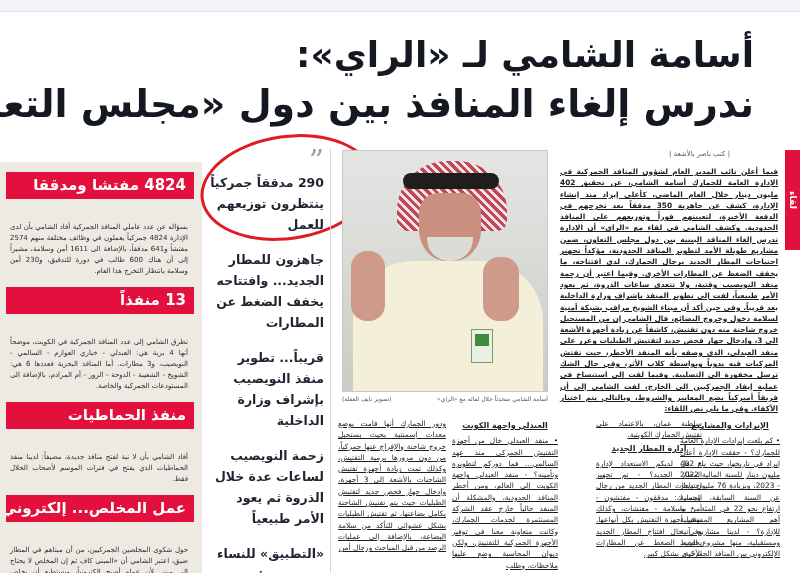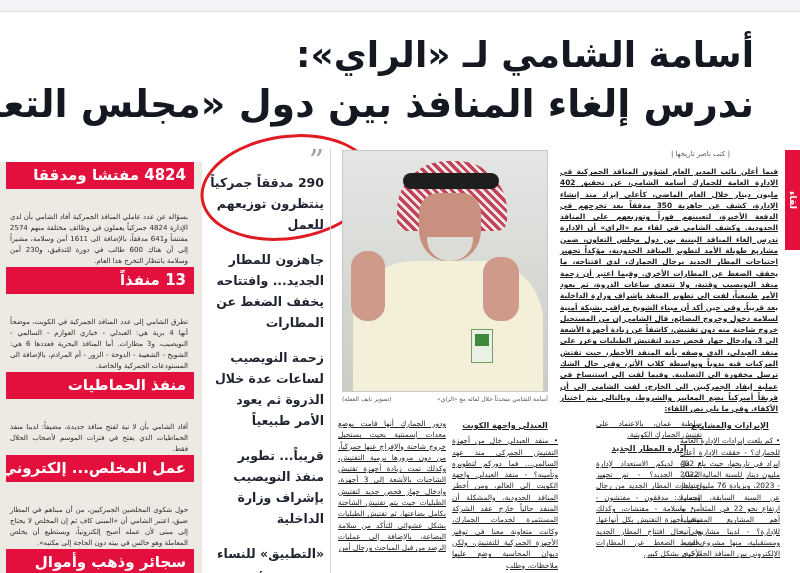--- a/index.html
+++ b/index.html
@@ -8,21 +8,21 @@
 
   .topbar { position: absolute; left: 0; top: 0; width: 800px; height: 12px; background: #f1f3f6; border-bottom: 1px solid #dfe3e8; }
 
   .headline { position: absolute; right: 0; top: 20px; width: 800px; direction: rtl; text-align: right; font-family: "DejaVu Sans", sans-serif; font-weight: 900; color: #141821; }
   .headline .l1 { position: absolute; right: 46px; top: 14px; font-size: 36px; letter-spacing: -1px; white-space: nowrap; }
   .headline .l2 { position: absolute; right: 46px; top: 62px; font-size: 38px; letter-spacing: -1px; white-space: nowrap; }
 
   
   .side { position: absolute; left: 0; top: 162px; width: 202px; height: 420px; background: #eceae2; direction: rtl; }
   .side .box { margin: 0 8px 0 6px; }
-  .side .hbar { background: #e3103d; color: #fff; font-weight: 800; font-size: 15px; text-align: right; padding: 4px 8px 5px; white-space: nowrap; overflow: hidden; }
+  .side .hbar { background: #e3103d; color: #fff; font-weight: 800; font-size: 15px; text-align: right; padding: 4px 8px 5px; margin-top: 10px; white-space: nowrap; overflow: hidden; }
   .side .txt { font-size: 7px; line-height: 11px; color: #2a2a2a; text-align: justify; padding: 23px 6px 0 4px; }
 
   
   .circle { position: absolute; left: 200px; top: 135px; width: 175px; height: 105px; border: 3px solid #e01b22; border-radius: 50%; transform: rotate(-8deg); pointer-events: none; }
 
   
   .quotecol { position: absolute; left: 208px; top: 148px; width: 116px; direction: rtl; text-align: right; }
   .quotemark { font-size: 30px; color: #9aa0a6; font-family: "DejaVu Serif", serif; line-height: 26px; height: 24px; }
   .pull { font-weight: 800; font-size: 12.5px; line-height: 21px; color: #1f2430; margin-bottom: 14px; }
 
@@ -79,22 +79,22 @@
   </div>
   <div class="box">
     <div class="hbar">سجائر وذهب وأموال</div>
   </div>
 </div>
 
 <div class="quotecol">
   <div class="quotemark">”</div>
   <div class="pull">290 مدققاً جمركياً ينتظرون توزيعهم للعمل</div>
   <div class="pull">جاهزون للمطار الجديد... وافتتاحه يخفف الضغط عن المطارات</div>
+  <div class="pull">قريباً... تطوير منفذ النويصيب بإشراف وزارة الداخلية</div>
   <div class="pull">زحمة النويصيب لساعات عدة خلال الذروة ثم يعود الأمر طبيعياً</div>
-  <div class="pull">قريباً... تطوير منفذ النويصيب بإشراف وزارة الداخلية</div>
   <div class="pull">«التطبيق» للنساء ... سبب رئيسي للزحمة</div>
 
 </div>
 <div class="circle"></div>
 <div class="divline"></div>
 
 <div class="photo">
   <div class="body"></div>
   <div class="ghutra"></div>
   <div class="agal"></div>
@@ -102,21 +102,21 @@
   <div class="beard"></div>
   <div class="handl"></div>
   <div class="handr"></div>
   <div class="badge"></div>
 </div>
 <div class="caption">
   <span>أسامة الشامي متحدثاً خلال لقائه مع «الراي»</span>
   <span>(تصوير نايف العقلة)</span>
 </div>
 
-<div class="byline">| كتب ناصر تاريخها |</div>
+<div class="byline">| كتب ناصر بالأشعة |</div>
 <div class="col" style="left:560px; top:166px; width:218px; font-weight:700;">فيما أعلن نائب المدير العام لشؤون المنافذ الجمركية في الإدارة العامة للجمارك أسامة الشامي، عن تحقيق 402 مليون دينار خلال العام الماضي، كأعلى إيراد منذ إنشاء الإدارة، كشف عن جاهزية 350 مدققاً بعد تخرجهم في الدفعة الأخيرة، لتعيينهم فوراً وتوزيعهم على المنافذ الحدودية. وكشف الشامي في لقاء مع «الراي» أن الإدارة تدرس إلغاء المنافذ البينية بين دول مجلس التعاون، ضمن مشاريع طويلة الأمد لتطوير المنافذ الحدودية، مؤكداً تجهيز احتياجات المطار الجديد برجال الجمارك، لدى افتتاحه، ما يخفف الضغط عن المطارات الأخرى. وفيما اعتبر أن زحمة منفذ النويصيب وقتية، ولا تتعدى ساعات الذروة، ثم يعود الأمر طبيعياً، لفت إلى تطوير المنفذ بإشراف وزارة الداخلية بعد قريباً. وفي حين أكد أن ميناء الشويخ مراقب بشبكة أمنية لسلامة دخول وخروج البضائع، قال الشامي إن من المستحيل خروج شاحنة منه دون تفتيش، كاشفاً عن زيادة أجهزة الأشعة الى 3، وإدخال جهاز فحص جديد لتفتيش الطبليات وعزز على منفذ العبدلي، الذي وصفه بأنه المنفذ الأخطر، حيث تفتش المركبات فيه يدوياً وبواسطة كلاب الأثر، وفي حال الشك ترسل مخفورة الى التصليبة. وفيما لفت إلى استنساخ في عملية إيفاد الجمركيين الى الخارج، لفت الشامي إلى أن فريقاً أميركياً يضع المعايير والشروط، وبالتالي يتم اختيار الأكفاء. وفي ما يلي نص اللقاء:</div>
 
 <div class="col" style="left:680px; top:418px; width:100px;">
   <div class="sub">الإيرادات والمشاريع</div>
   <div>• كم بلغت إيرادات الإدارة العامة للجمارك؟ - حققت الإدارة أعلى إيراد في تاريخها، حيث بلغ 402 مليون دينار للسنة المالية 2022 - 2023، وبزيادة 76 مليون دينار عن السنة السابقة، وبنسبة ارتفاع نحو 22 في المئة. • ما أهم المشاريع المستقبلية للإدارة؟ - لدينا مشاريع آنية ومستقبلية، منها مشروع الربط الإلكتروني بين المنافذ الجمركية.</div>
 </div>
 <div class="col" style="left:580px; top:418px; width:106px;margin-left:16px;">
   <div>سلطنة عمان، بالاعتماد على تفتيش الجمارك الكويتية.</div>
   <div class="sub">إدارة المطار الجديد</div>
   <div>• هل لديكم الاستعداد لإدارة المطار الجديد؟ - تم تجهيز احتياجات المطار الجديد من رجال الجمارك: مدققون - مفتشون - أمن وسلامة - مفتشات، وكذلك توفير أجهزة التفتيش بكل أنواعها. وفي حال افتتاح المطار الجديد يخفف الضغط عن المطارات الأخرى بشكل كبير.</div>

